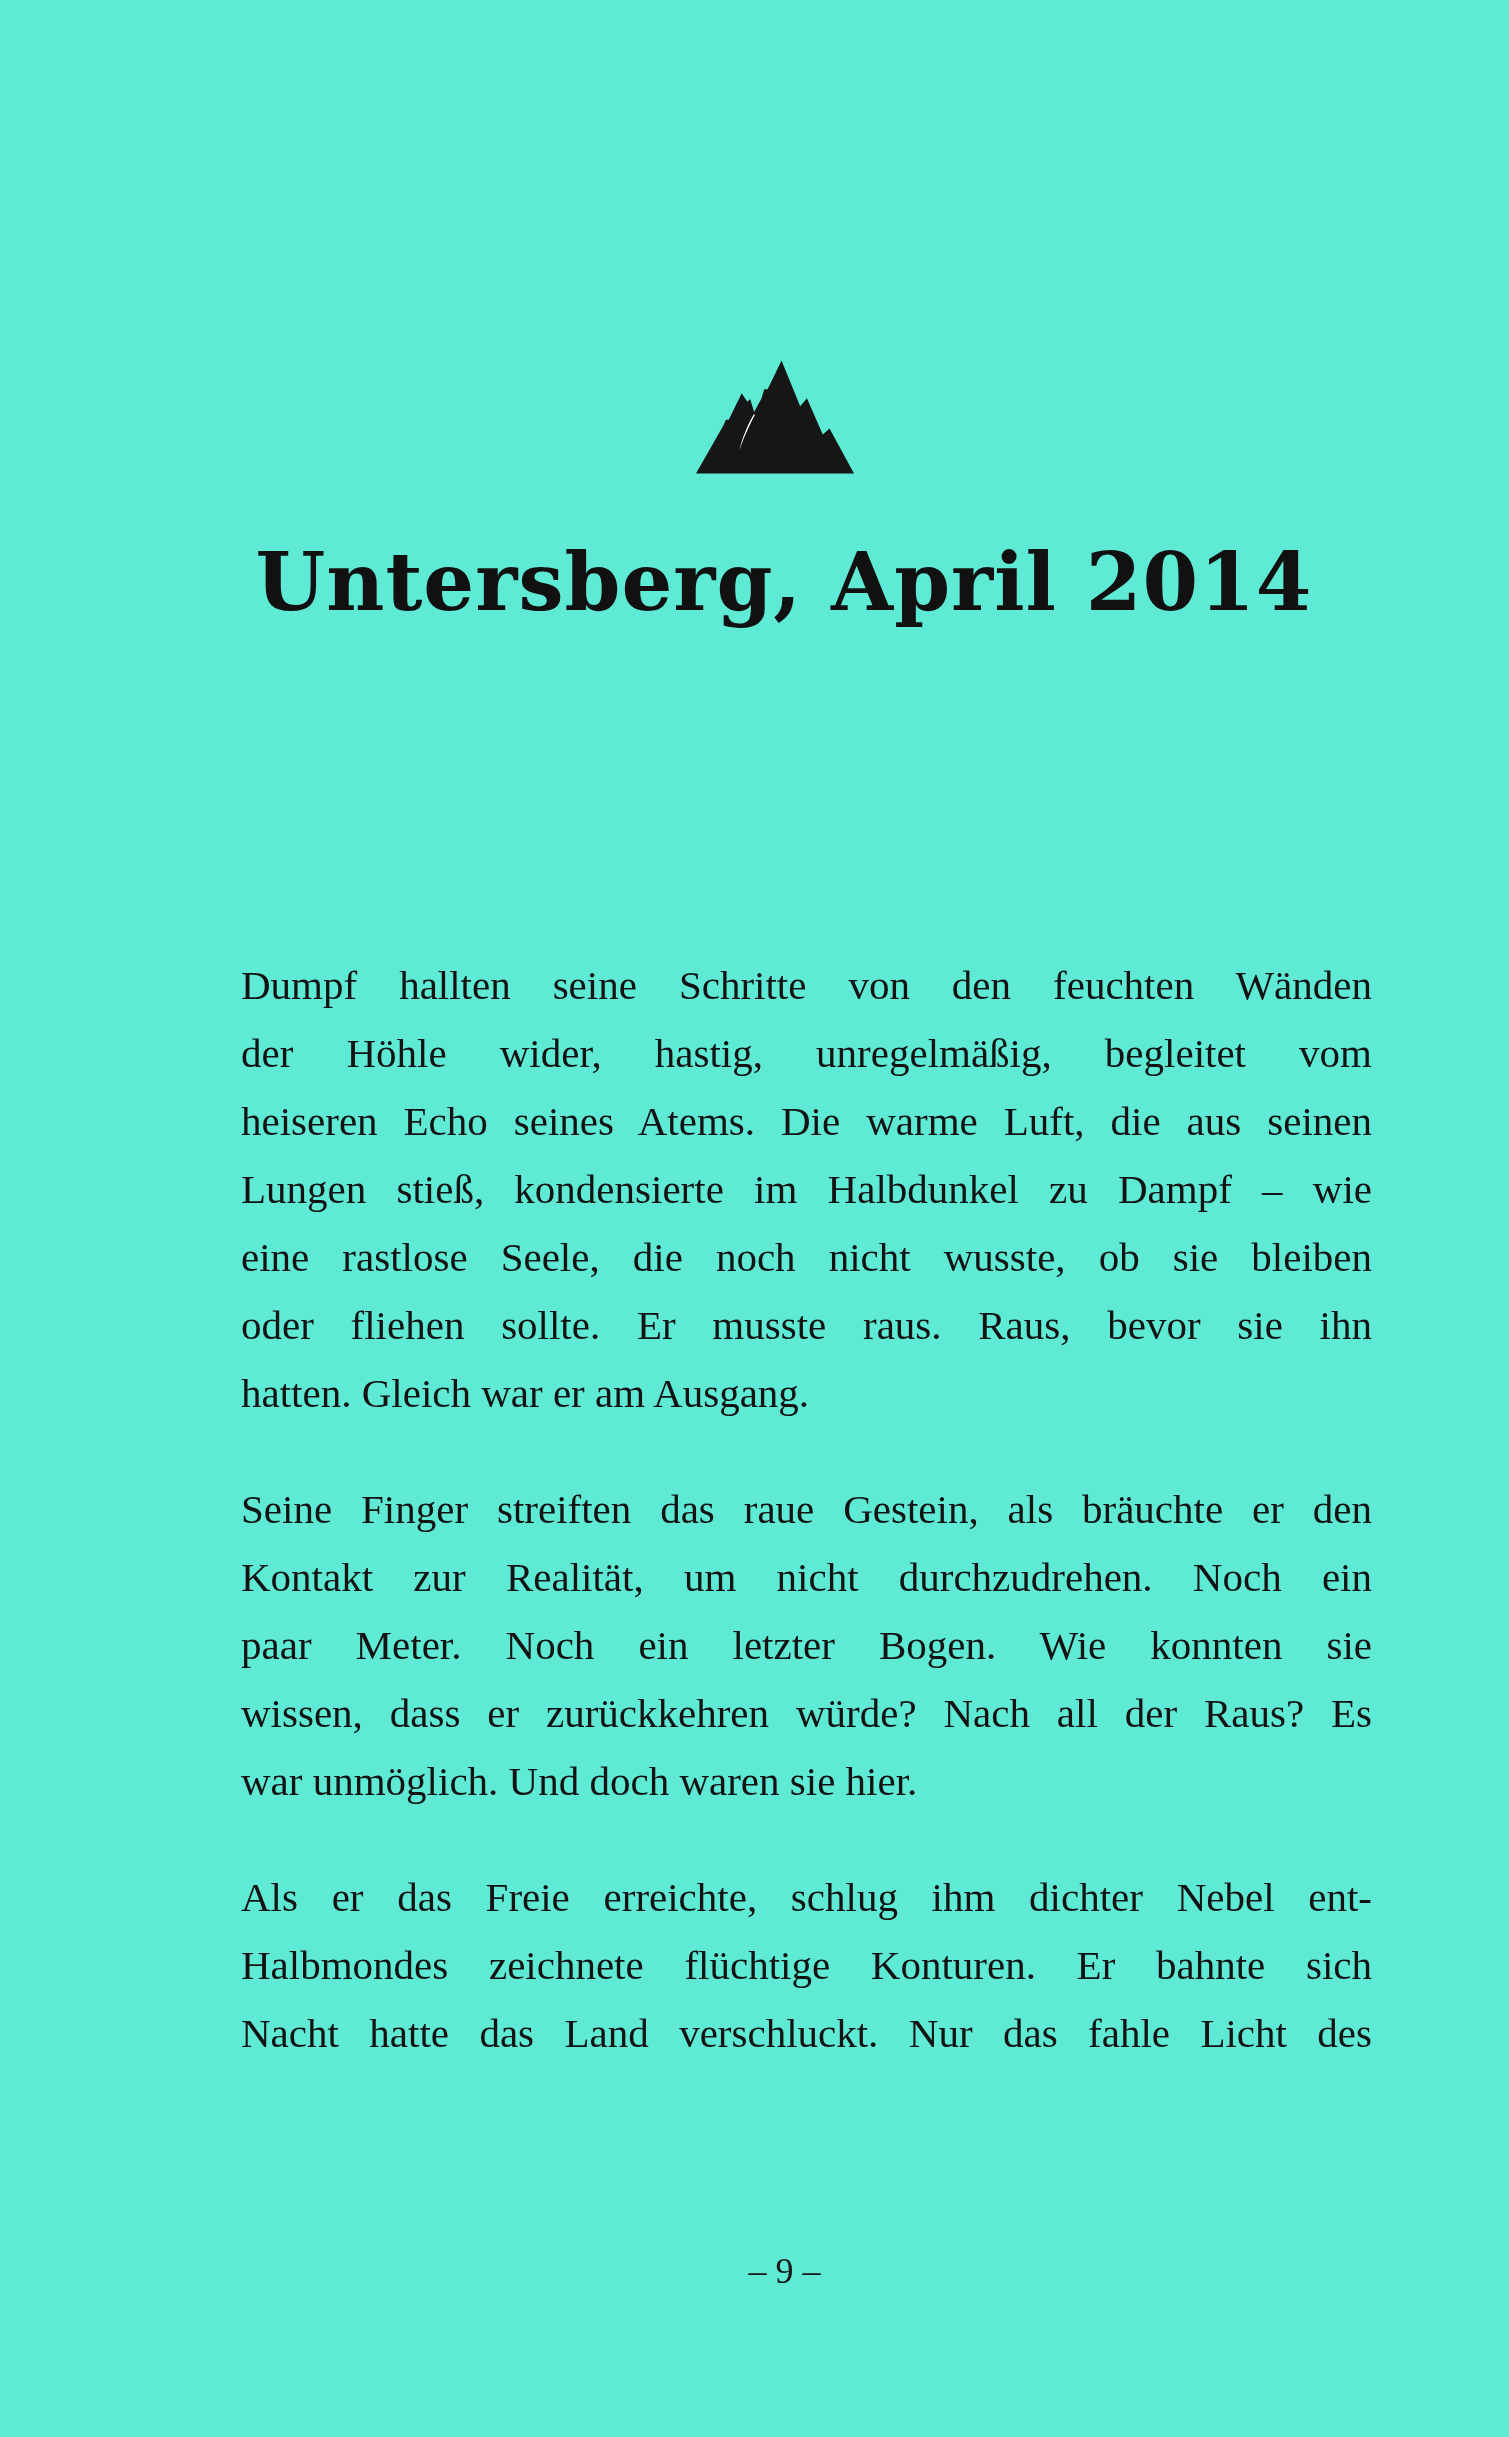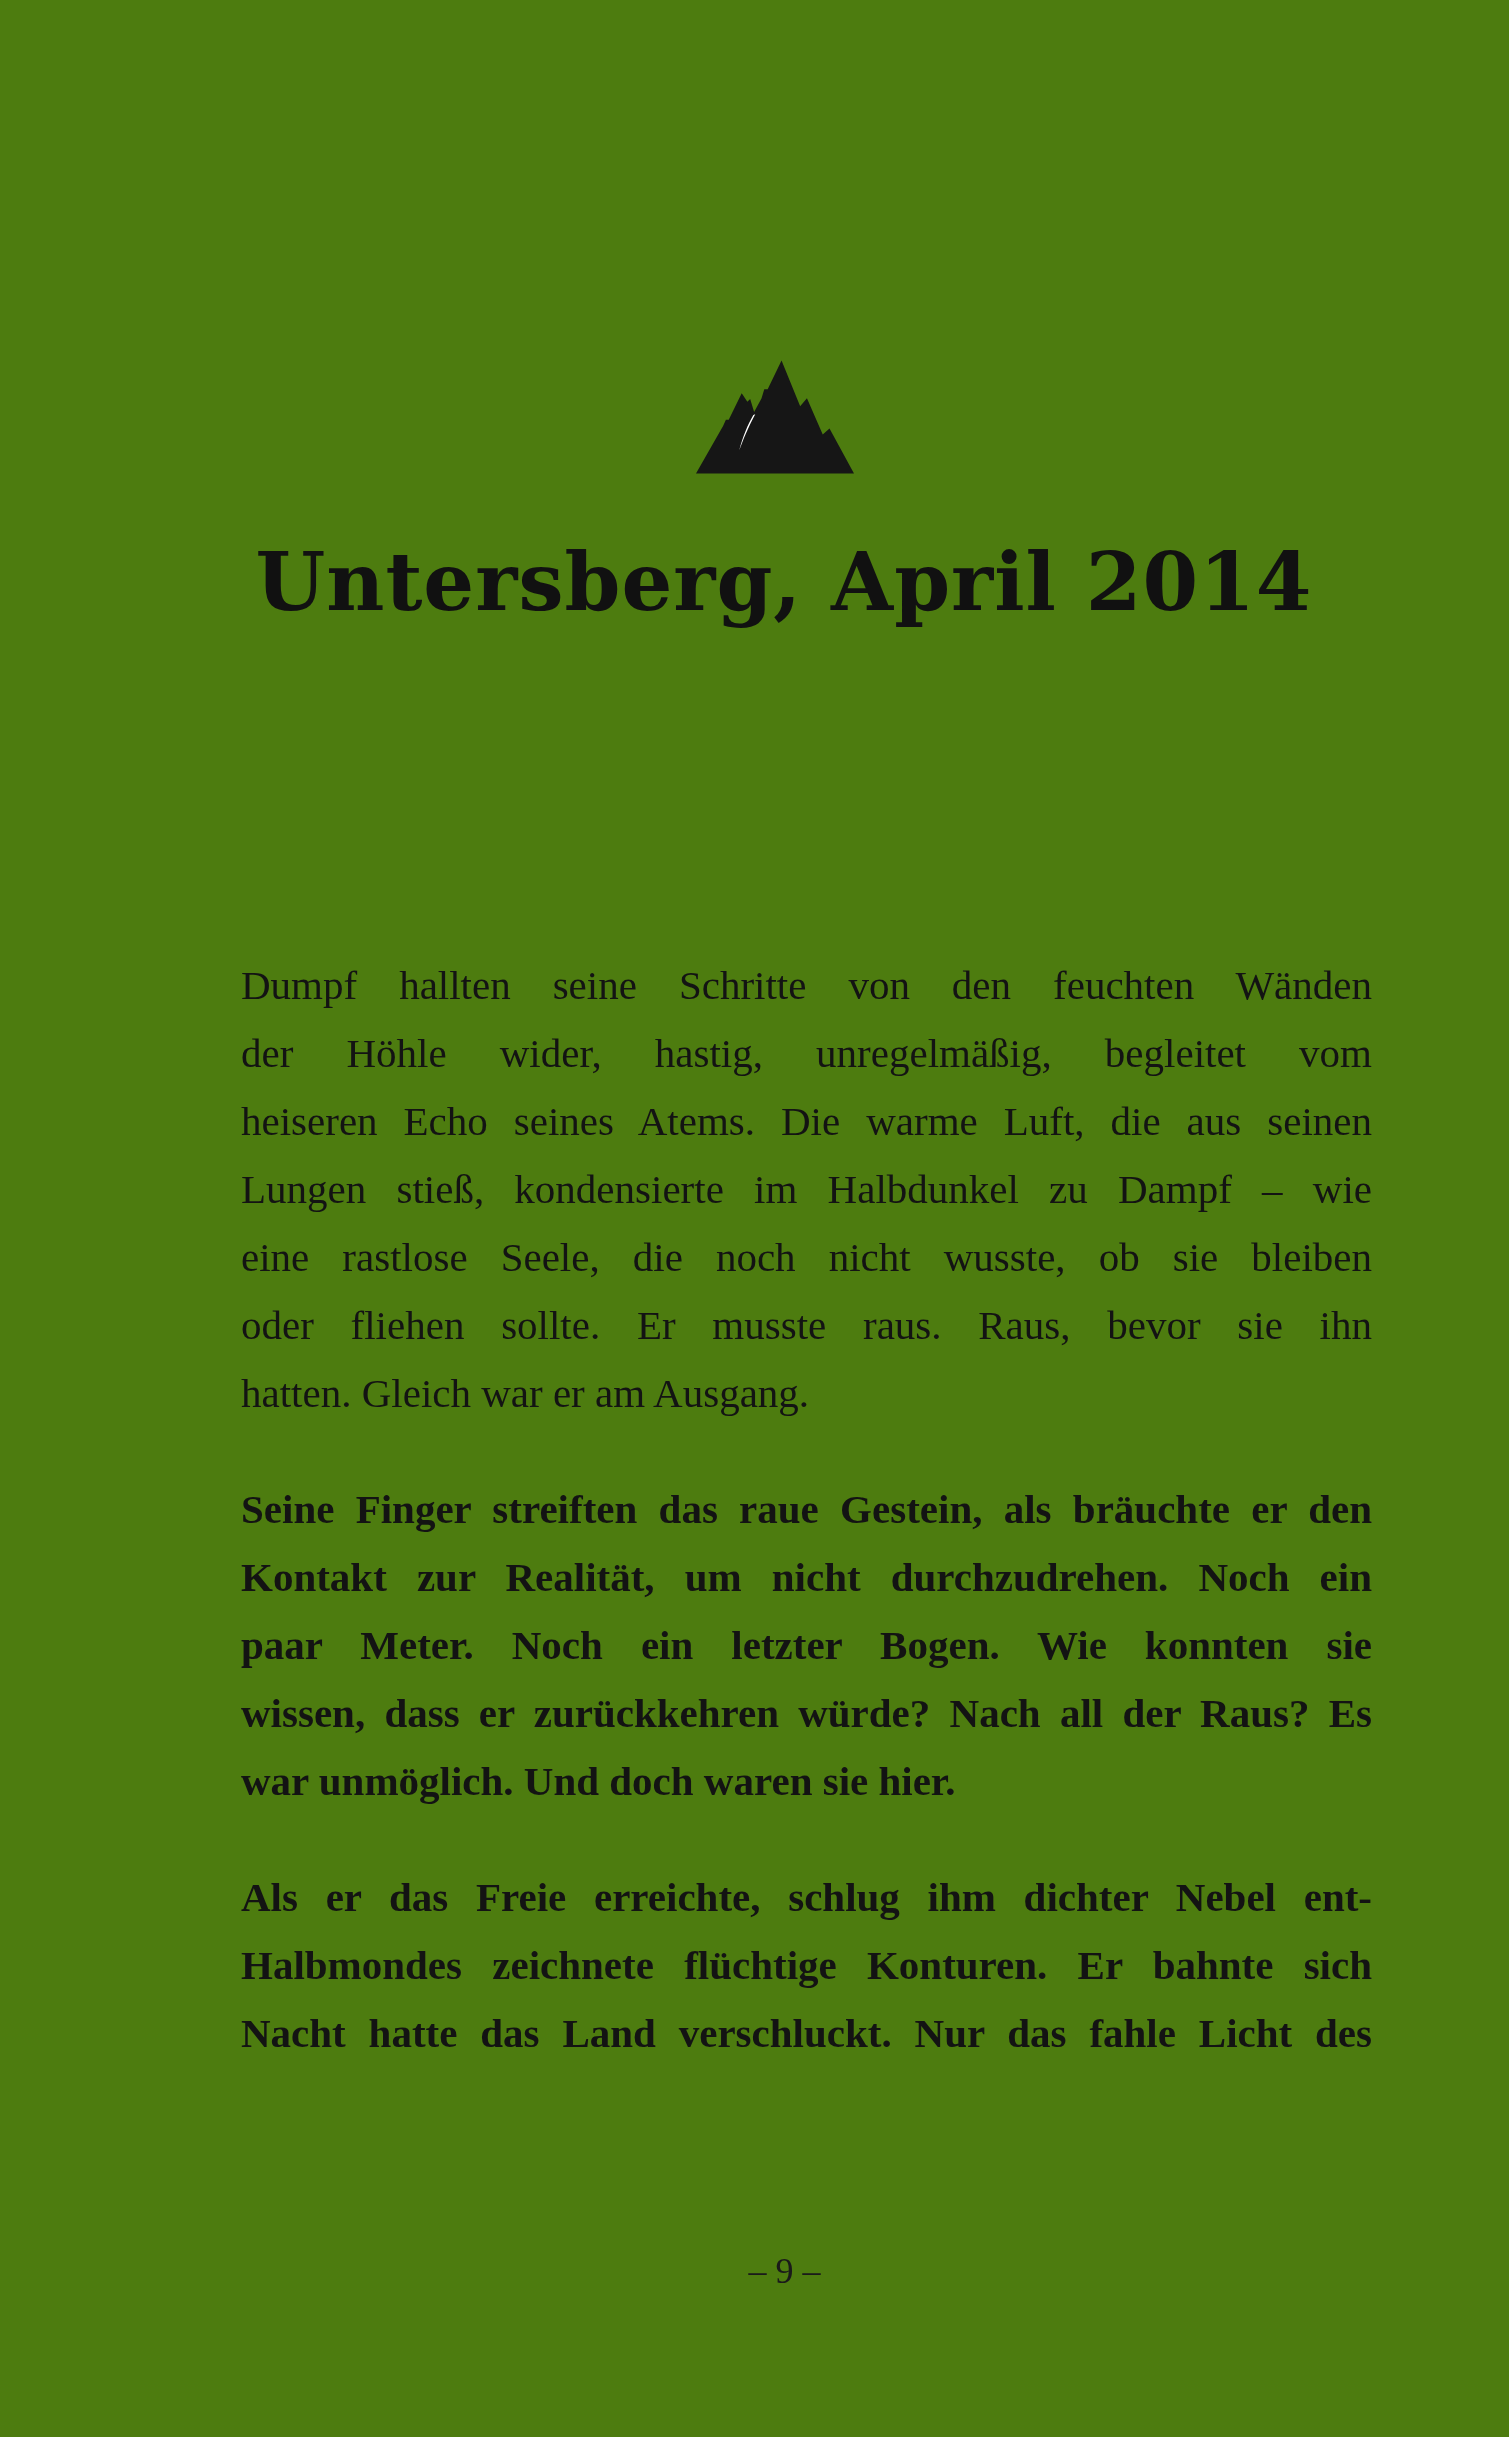--- a/index.html
+++ b/index.html
@@ -1,20 +1,20 @@
 <!DOCTYPE html>
 <html style="font-size:7.9px"><head>
 <meta charset="utf-8">
 <style>
   html, body { margin: 0; padding: 0; background: #e8e8e8; }
   .page {
     position: relative;
     width: 1509px;
     height: 2438px;
-    background: #4d7c0f;
+    background: #5eead4;
     overflow: hidden;
     font-family: "Liberation Serif", serif;
     color: #131313;
   }
   .chapter-icon {
     position: absolute;
     left: 696px;
     top: 359px;
     width: 158px;
     height: 116px;
@@ -37,21 +37,21 @@
   .body-text {
     position: absolute;
     left: 219px;
     top: 951px;
     width: 1131px;
     font-size: 41px;
     line-height: 68px;
     margin-left: 22px;
   }
   .paragraph { margin: 0; }
-  .paragraph + .paragraph { margin-top: 48px; font-weight: bold; }
+  .paragraph + .paragraph { margin-top: 48px; }
   .line {
     text-align: justify;
     text-align-last: justify;
     white-space: normal;
     hyphens: none;
   }
   .line.flush {
     text-align-last: left;
   }
   .page-number {

